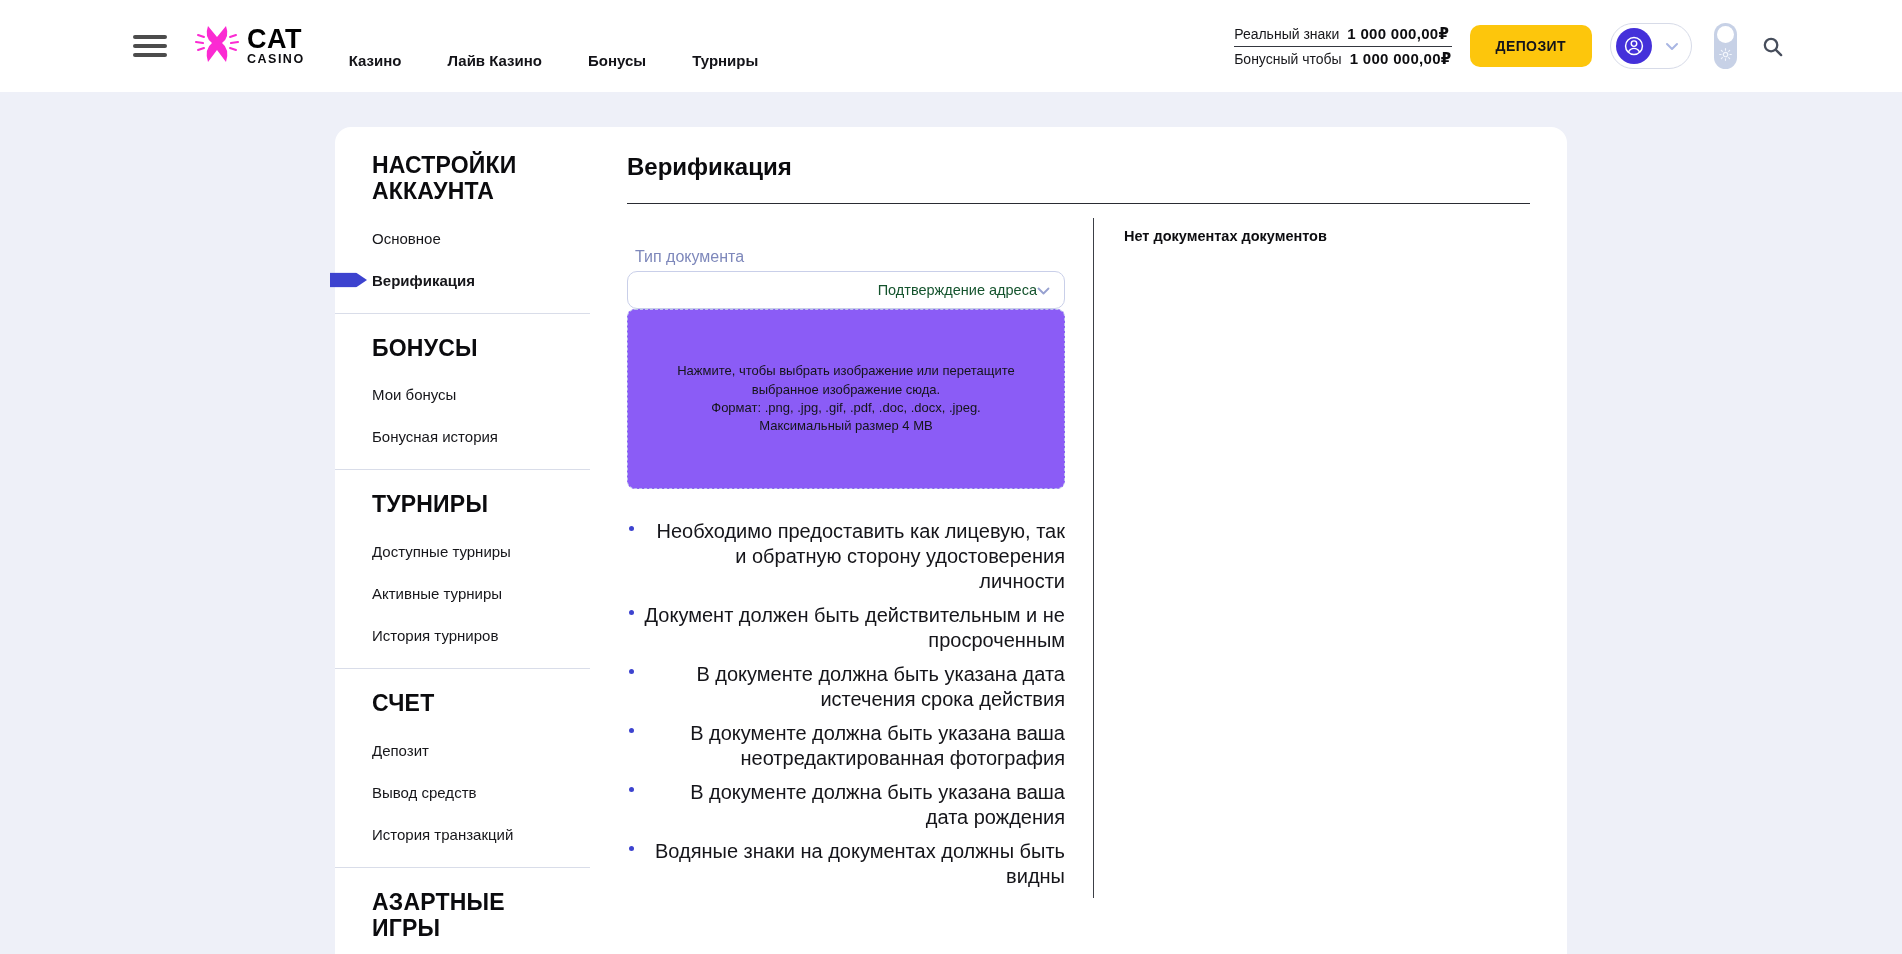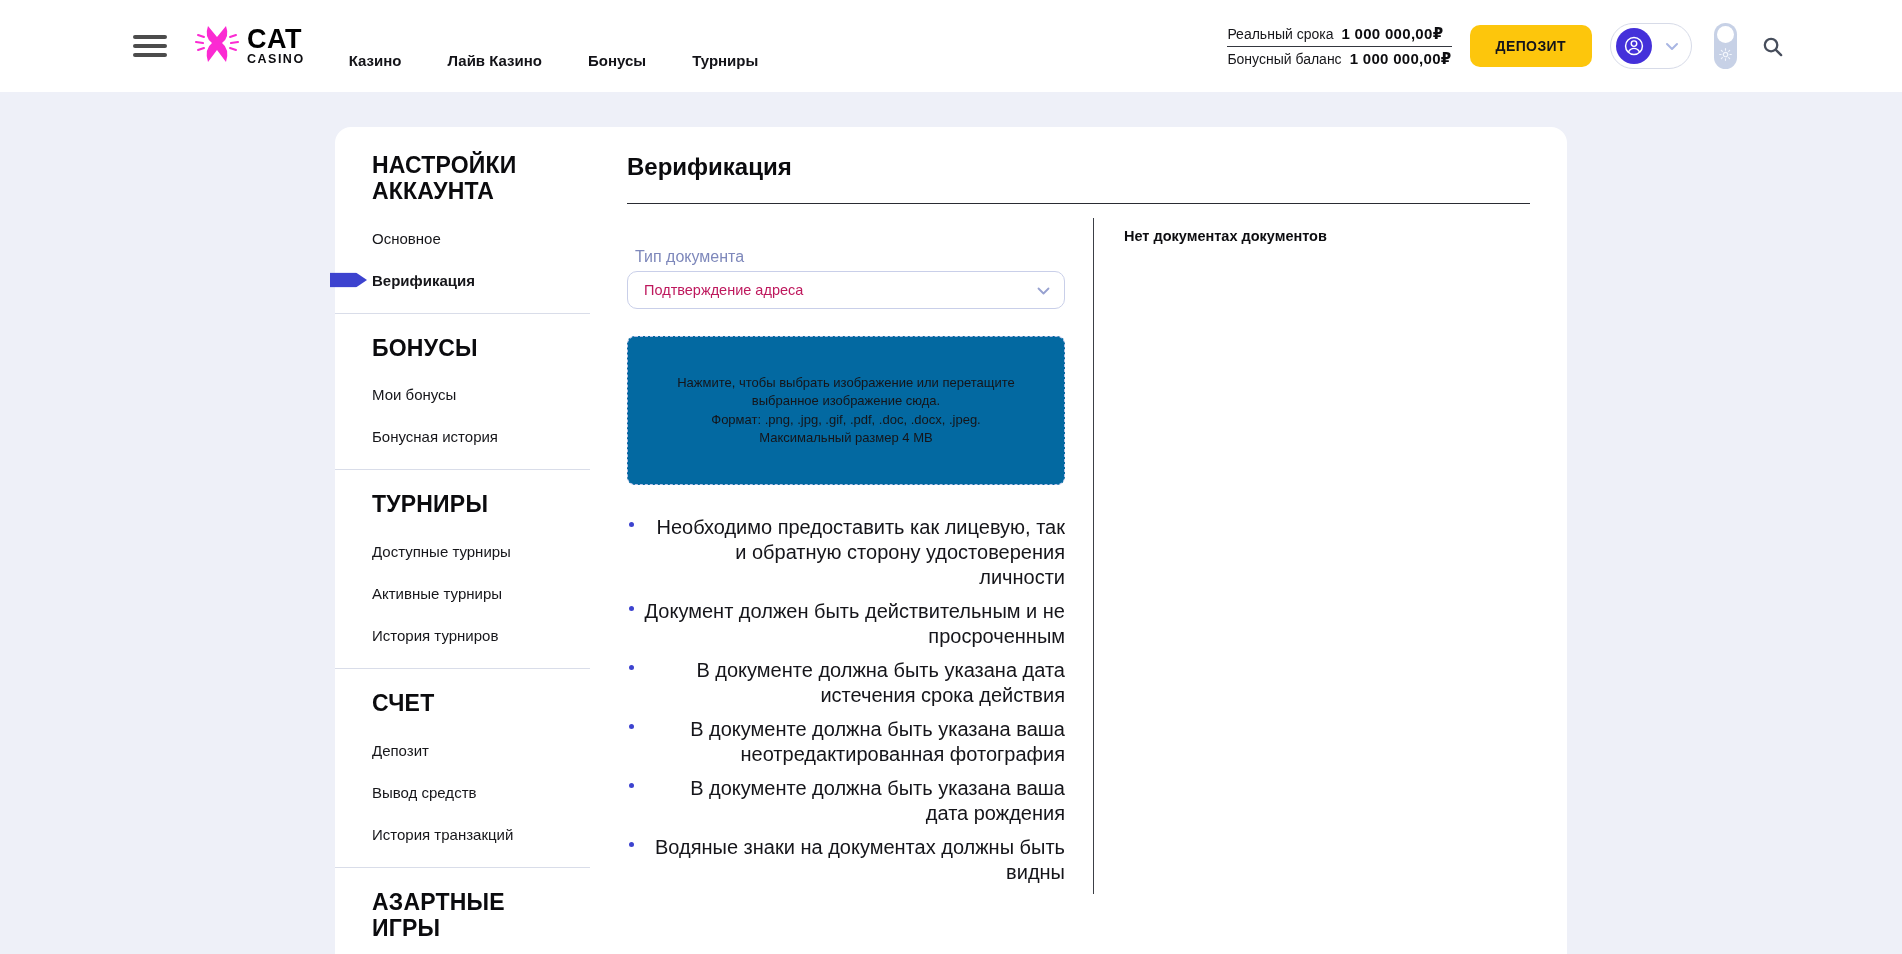--- a/index.html
+++ b/index.html
@@ -62,25 +62,25 @@
   .content { flex:1; padding:26px 37px 0 37px; }
   .page-title { font-size:24px; font-weight:800; color:#0b0b0e; }
   .title-rule { border-top:1px solid #2a2c33; margin-top:22px; }
   .content-body { display:flex; margin-top:14px; margin-bottom:52px; }
   .left-col { width:438px; margin-right:28px; flex-shrink:0; }
   .right-col { flex:1; border-left:1px solid #3c3f46; padding:10px 0 0 30px; min-height:500px; }
   .docs-empty { font-size:14.5px; font-weight:700; color:#0d0d10; }
   .field-label { font-size:16px; font-weight:500; color:#7e88bb; margin:30px 0 5px 8px; }
   .doc-select {
     height:38px; border:1.5px solid #c9cfe9; border-radius:10px; background:#fff;
-    display:flex; align-items:center; justify-content:space-between; padding:0 14px 0 16px;
-    font-size:14.5px; font-weight:500; color:#be185d; cursor:pointer;
+    display:flex; align-items:center; justify-content:flex-end; padding:0 14px 0 16px;
+    font-size:14.5px; font-weight:500; color:#14532d; cursor:pointer;
   }
   .dropzone {
-    margin-top:27px; height:149px; background:#0369a1; border:1.5px dashed #b9c3ea; border-radius:8px;
+    height:180px; background:#8b5cf6; border:1.5px dashed #b9c3ea; border-radius:8px;
     display:flex; flex-direction:column; align-items:center; justify-content:center;
     text-align:center; font-size:13px; font-weight:500; line-height:1.42; color:#15151a;
     padding:0 28px; cursor:pointer;
   }
   .req-list { margin-top:30px; list-style:none; }
   .req-list li {
     position:relative; padding-left:17px; font-size:20px; font-weight:500; line-height:1.25;
     margin-bottom:9px; color:#15151a;text-align:right;
   }
   .req-list li::before {
@@ -121,25 +121,25 @@
     <span class="nav-item">Казино</span>
     <span class="nav-item">Лайв Казино</span>
     <span class="nav-item">Бонусы</span>
     <span class="nav-item">Турниры</span>
   </nav>
 
   <div class="hspacer"></div>
 
   <div class="balances">
     <div class="bal-row first">
-      <span class="bal-label">Реальный срока</span>
+      <span class="bal-label">Реальный знаки</span>
       <span class="bal-value">1 000 000,00₽</span>
     </div>
     <div class="bal-row">
-      <span class="bal-label">Бонусный баланс</span>
+      <span class="bal-label">Бонусный чтобы</span>
       <span class="bal-value">1 000 000,00₽</span>
     </div>
   </div>
 
   <button class="deposit-btn">ДЕПОЗИТ</button>
 
   <div class="avatar-pill">
     <span class="avatar-circle">
       <svg width="22" height="22" viewBox="0 0 24 24">
         <circle cx="12" cy="12" r="9.2" fill="none" stroke="#ffffff" stroke-width="1.6"></circle>

